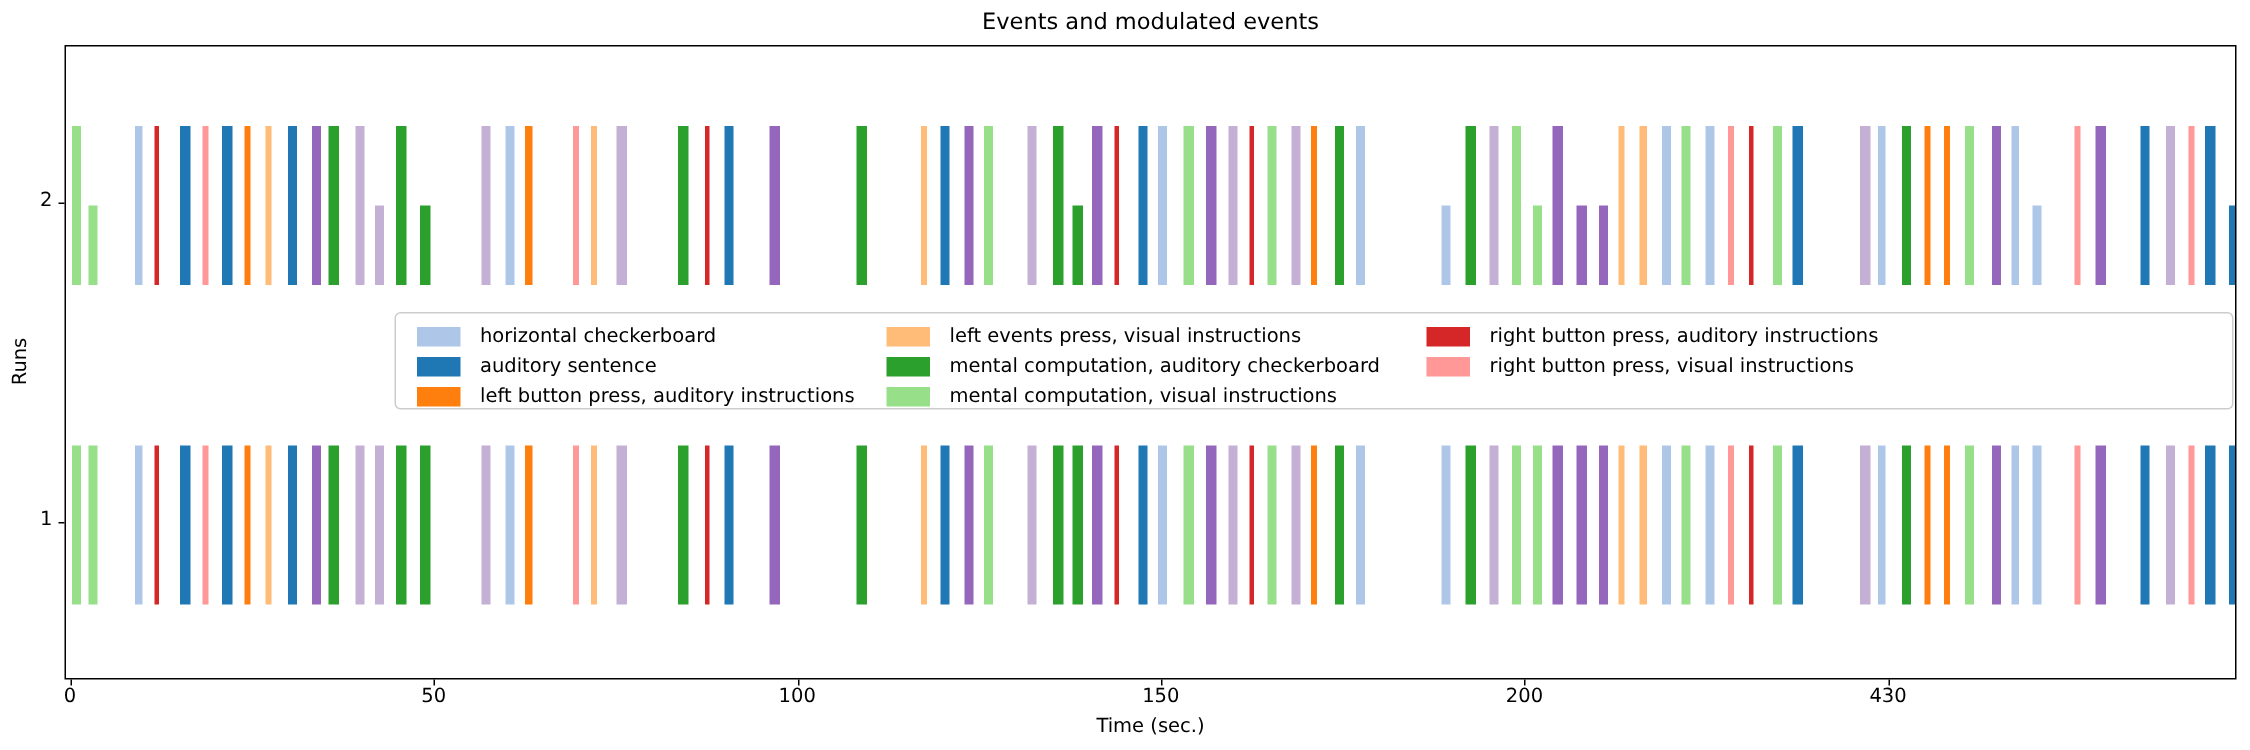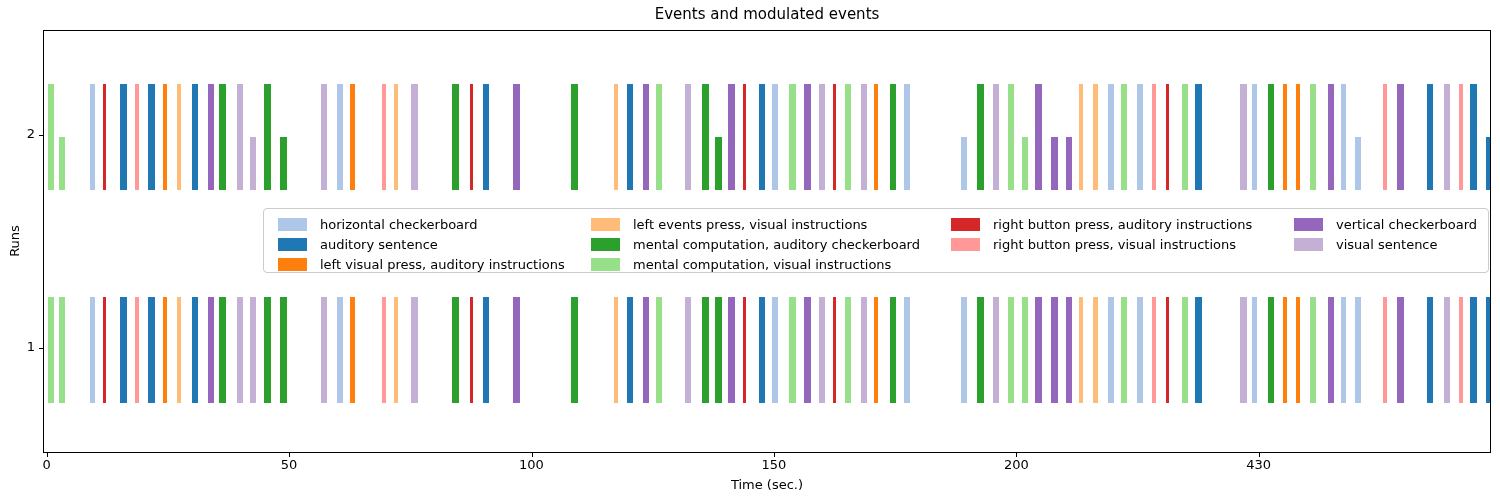--- a/index.html
+++ b/index.html
@@ -223,21 +223,21 @@
         <div class="legend-row">
           <span class="legend-swatch" style="background: rgb(174, 199, 232);"></span>
           <span class="legend-label">horizontal checkerboard</span>
         </div>
         <div class="legend-row">
           <span class="legend-swatch" style="background: rgb(31, 119, 180);"></span>
           <span class="legend-label">auditory sentence</span>
         </div>
         <div class="legend-row">
           <span class="legend-swatch" style="background: rgb(255, 127, 14);"></span>
-          <span class="legend-label">left visual press, auditory instructions</span>
+          <span class="legend-label">left button press, auditory instructions</span>
         </div>
       </div>
       <div class="legend-col" style="left: 327px;">
         <div class="legend-row">
           <span class="legend-swatch" style="background: rgb(255, 187, 120);"></span>
           <span class="legend-label">left events press, visual instructions</span>
         </div>
         <div class="legend-row">
           <span class="legend-swatch" style="background: rgb(44, 160, 44);"></span>
           <span class="legend-label">mental computation, auditory checkerboard</span>
@@ -250,24 +250,14 @@
       <div class="legend-col" style="left: 687px;">
         <div class="legend-row">
           <span class="legend-swatch" style="background: rgb(214, 39, 40);"></span>
           <span class="legend-label">right button press, auditory instructions</span>
         </div>
         <div class="legend-row">
           <span class="legend-swatch" style="background: rgb(255, 152, 150);"></span>
           <span class="legend-label">right button press, visual instructions</span>
         </div>
       </div>
-      <div class="legend-col" style="left: 1030px;">
-        <div class="legend-row">
-          <span class="legend-swatch" style="background: rgb(148, 103, 189);"></span>
-          <span class="legend-label">vertical checkerboard</span>
-        </div>
-        <div class="legend-row">
-          <span class="legend-swatch" style="background: rgb(197, 176, 213);"></span>
-          <span class="legend-label">visual sentence</span>
-        </div>
-      </div>
     </div>
 </div>
 
 </body></html>

